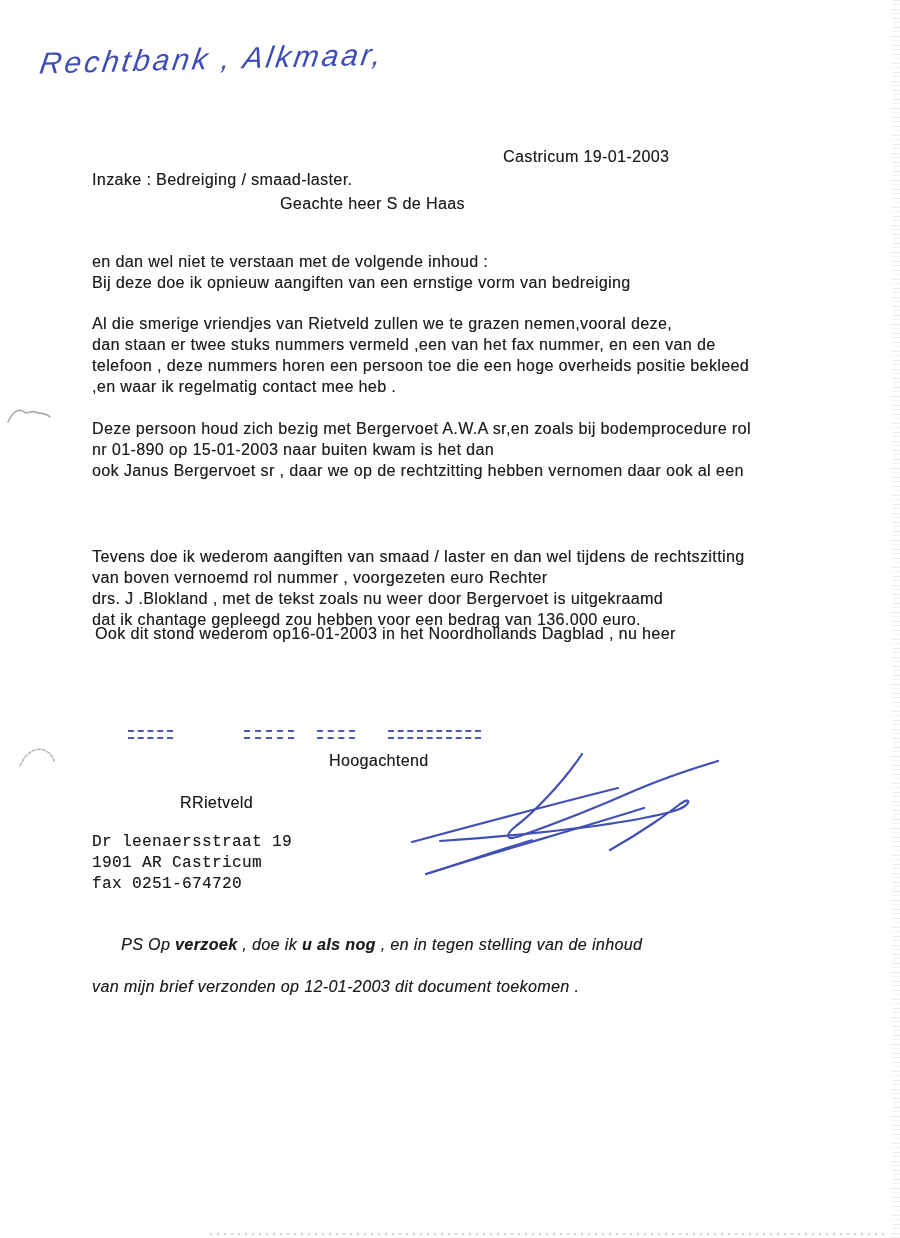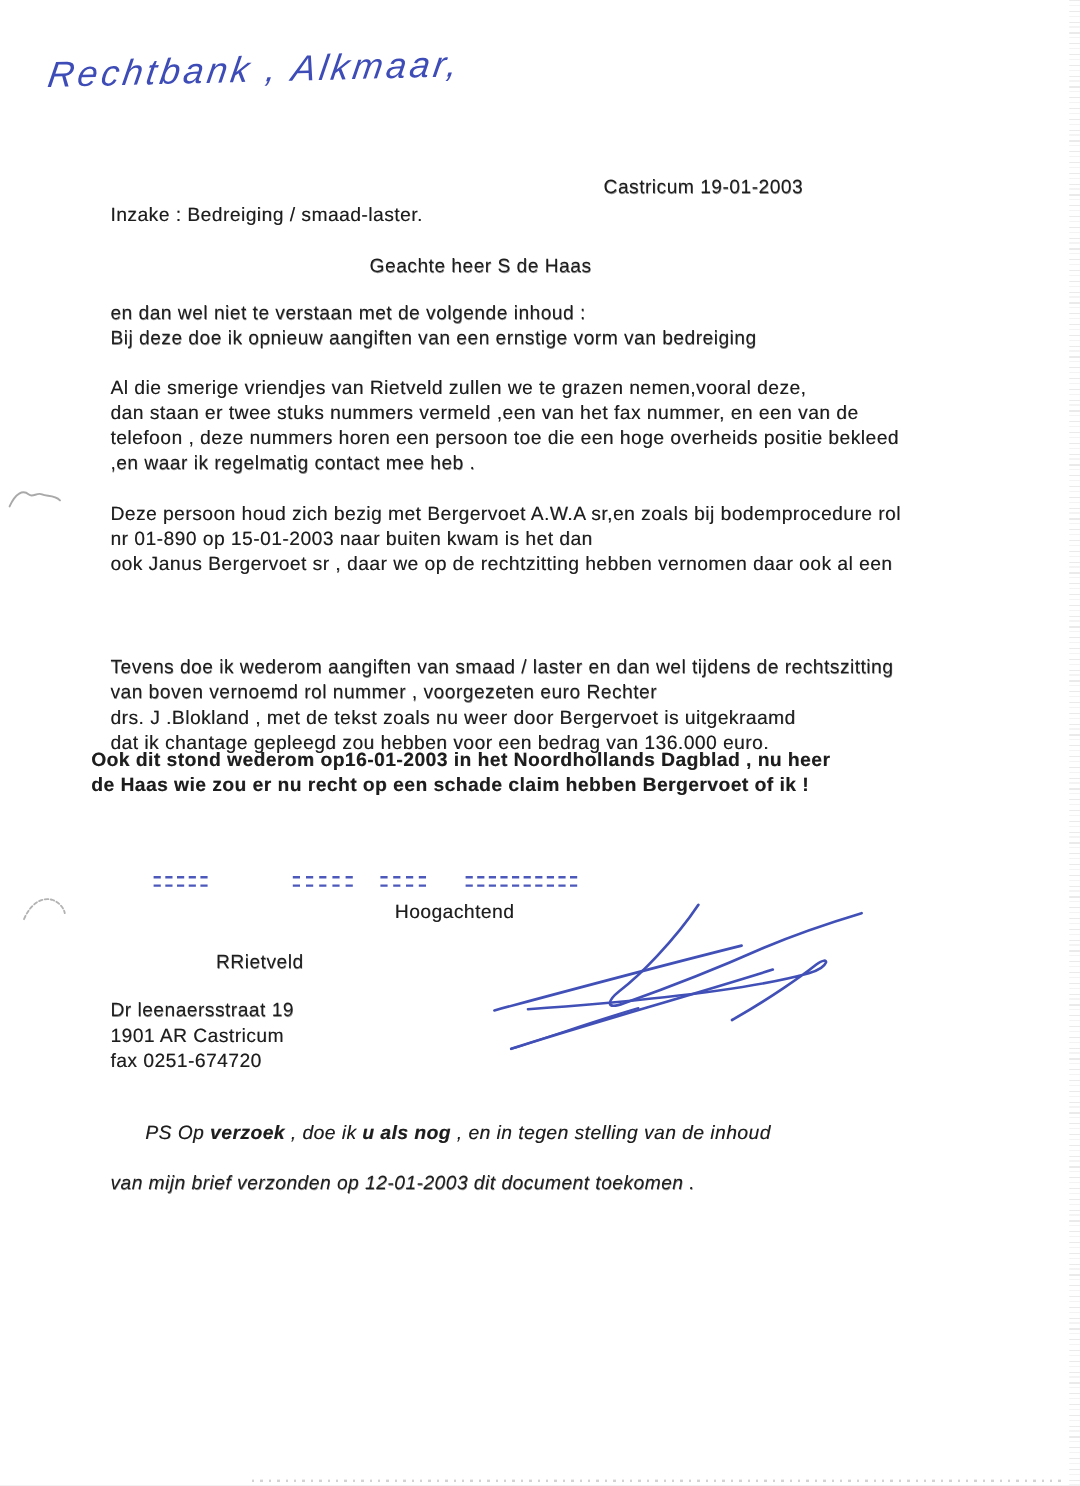--- a/index.html
+++ b/index.html
@@ -61,21 +61,21 @@
   <div class="hand">Rechtbank , Alkmaar,</div>
 
   <div class="block" style="left:503px; top:146px;">
     <div class="tline">Castricum 19-01-2003</div>
   </div>
 
   <div class="block" style="left:92px; top:169px;">
     <div class="tline">Inzake : Bedreiging / smaad-laster.</div>
   </div>
 
-  <div class="block" style="left:280px; top:212px;margin-left:28px;">
+  <div class="block" style="left:280px; top:193px;">
     <div class="tline">Geachte heer S de Haas</div>
   </div>
 
   <div class="block" style="left:92px; top:251px;">
     <div class="tline">en dan wel niet te verstaan met de volgende inhoud :</div>
     <div class="tline">Bij deze doe ik opnieuw aangiften van een ernstige vorm van bedreiging</div>
   </div>
 
   <div class="block" style="left:92px; top:313px;">
     <div class="tline">Al die smerige vriendjes van Rietveld zullen we te grazen nemen,vooral deze,</div>
@@ -94,23 +94,22 @@
     <div class="tline">ook Janus Bergervoet sr , daar we op de rechtzitting hebben vernomen daar ook al een</div>
   </div>
 
   <div class="block" style="left:92px; top:546px;">
     <div class="tline">Tevens doe ik wederom aangiften van smaad / laster en dan wel tijdens de rechtszitting</div>
     <div class="tline">van boven vernoemd rol nummer , voorgezeten euro Rechter</div>
     <div class="tline">drs. J .Blokland , met de tekst zoals nu weer door Bergervoet is uitgekraamd</div>
     <div class="tline">dat ik chantage gepleegd zou hebben voor een bedrag van 136.000 euro.</div>
   </div>
 
-  <div class="block" style="left:76px; top:623px;font-weight:bold;">
+  <div class="block" style="left:95px; top:623px;">
     <div class="tline">Ook dit stond wederom op16-01-2003 in het Noordhollands Dagblad , nu heer</div>
-    <div class="tline">de Haas wie zou er nu recht op een schade claim hebben Bergervoet of ik !</div>
   </div>
 
 
   <div class="dash-group" style="left:128px; top:730px; width:45px;">
     <div class="dashrow"></div>
     <div class="dashrow"></div>
   </div>
   <div class="dash-group" style="left:244px; top:730px; width:50px;">
     <div class="dashrow"></div>
     <div class="dashrow"></div>
@@ -139,21 +138,21 @@
       <path d="M206 102 C238 84, 266 64, 276 56 C288 47, 288 58, 270 63 C220 77, 120 87, 36 93"></path>
       <path d="M22 126 C84 106, 170 82, 240 60"></path>
       <path d="M22 126 C60 114, 100 100, 128 92" stroke-width="1.8"></path>
     </g>
   </svg>
 
   <div class="block" style="left:180px; top:792px;">
     <div class="tline">RRietveld</div>
   </div>
 
-  <div class="block" style="left:92px; top:832px;">
+  <div class="block" style="left:92px; top:832px;font-family:Liberation Mono, monospace;">
     <div class="tline">Dr leenaersstraat 19</div>
     <div class="tline">1901 AR Castricum</div>
     <div class="tline">fax 0251-674720</div>
   </div>
 
   <div class="block" style="left:92px; top:913px;font-style:italic;">
     <div class="tline">
       <span>PS Op </span><b>verzoek</b><span> , doe ik </span><b>u als nog</b><span> , en in tegen stelling van de inhoud</span>
     </div>
     <div class="tline">van mijn brief verzonden op 12-01-2003 dit document toekomen .</div>

